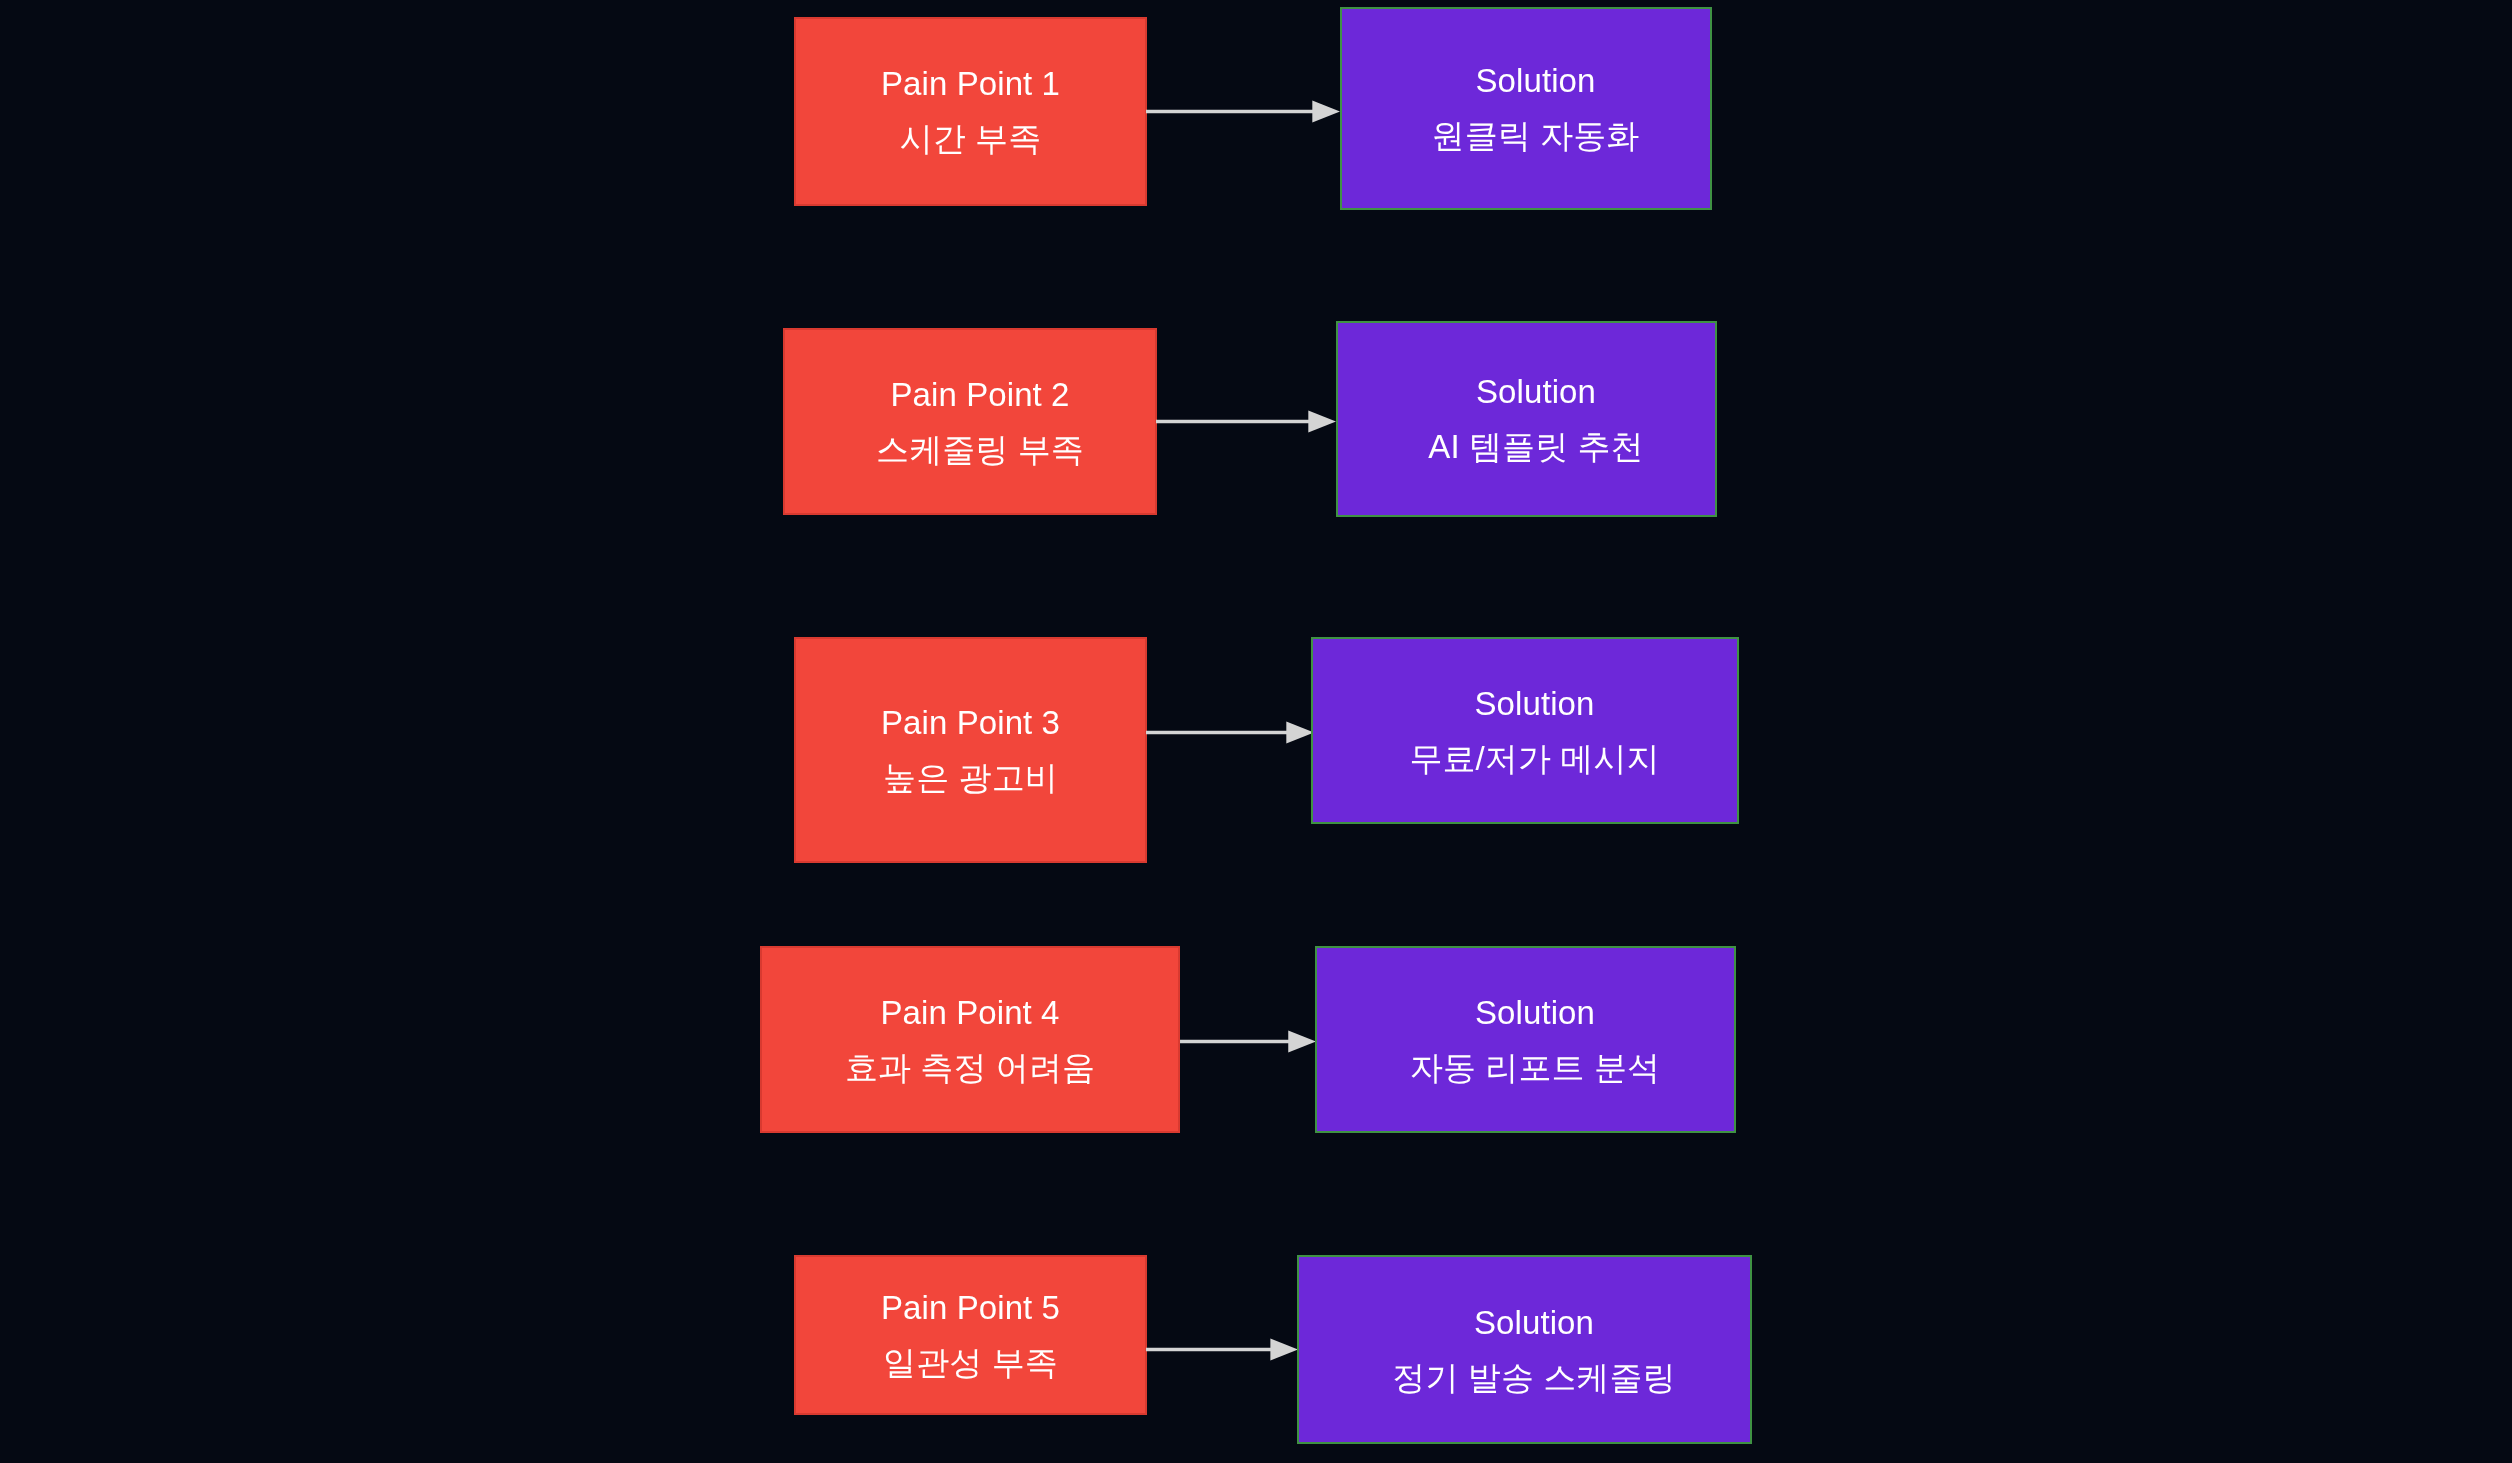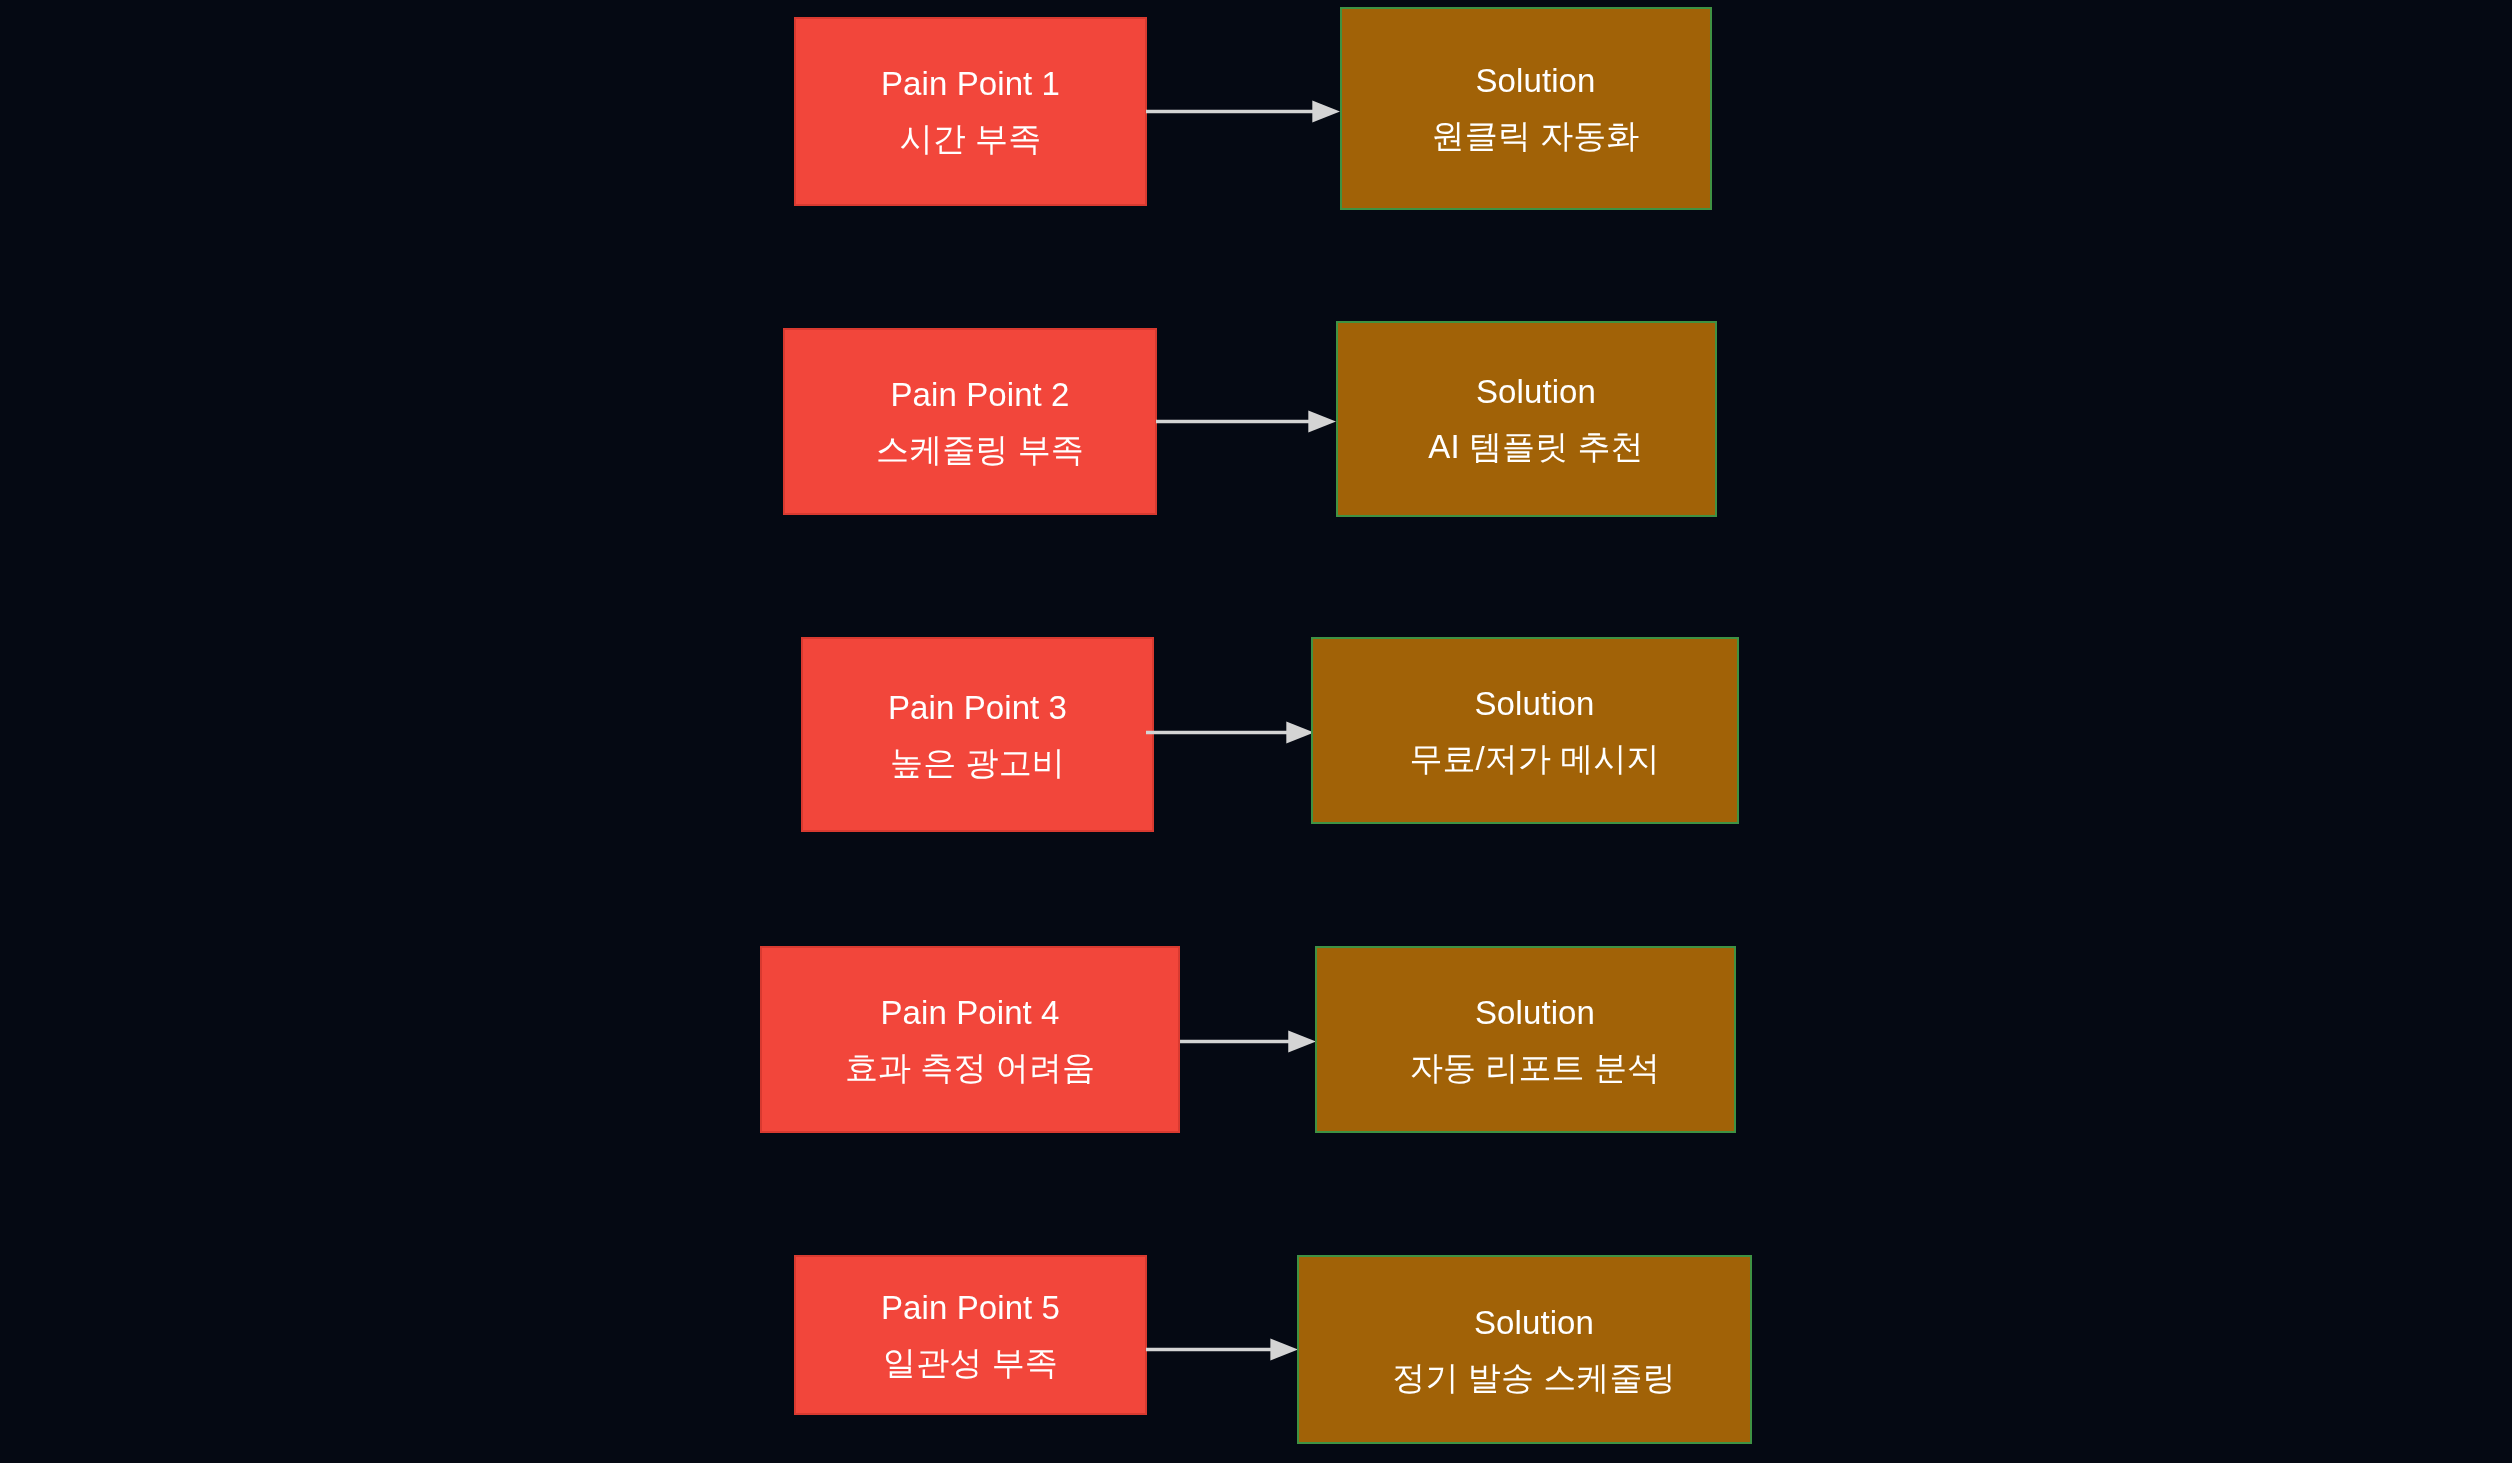--- a/index.html
+++ b/index.html
@@ -44,21 +44,21 @@
     letter-spacing: 0.1px;
     white-space: nowrap;
   }
 
   .node.pain {
     background: #f2463b;
     border: 2.8px solid #d93a30;
   }
 
   .node.solution {
-    background: #a16207;
+    background: #6d28d9;
     border: 2.8px solid #3f9243;
     padding-left: 19px;
   }
 
   .node .line1,
   .node .line2 {
     display: block;
   }
 
   .connector {
@@ -104,21 +104,21 @@
         <polygon points="165,8 195,20 165,32" fill="#d4d4d4"></polygon>
       </svg>
     </div>
     <div class="node solution" style="left:1336px; top:321px; width:381px; height:196px;">
       <span class="line1">Solution</span>
       <span class="line2">AI 템플릿 추천</span>
     </div>
   </div>
 
   <div class="row">
-    <div class="node pain" style="left:794px; top:637px; width:353px; height:195px;margin-left:7px;">
+    <div class="node pain" style="left:794px; top:637px; width:353px; height:226px;">
       <span class="line1">Pain Point 3</span>
       <span class="line2">높은 광고비</span>
     </div>
     <div class="connector" style="left:1146px; top:714px; width:168px;">
       <svg width="168" height="37" viewBox="0 0 182 40">
         <line x1="0" y1="20" x2="154" y2="20" stroke="#d4d4d4" stroke-width="4"></line>
         <polygon points="152,8 182,20 152,32" fill="#d4d4d4"></polygon>
       </svg>
     </div>
     <div class="node solution" style="left:1311px; top:637px; width:428px; height:187px;">

